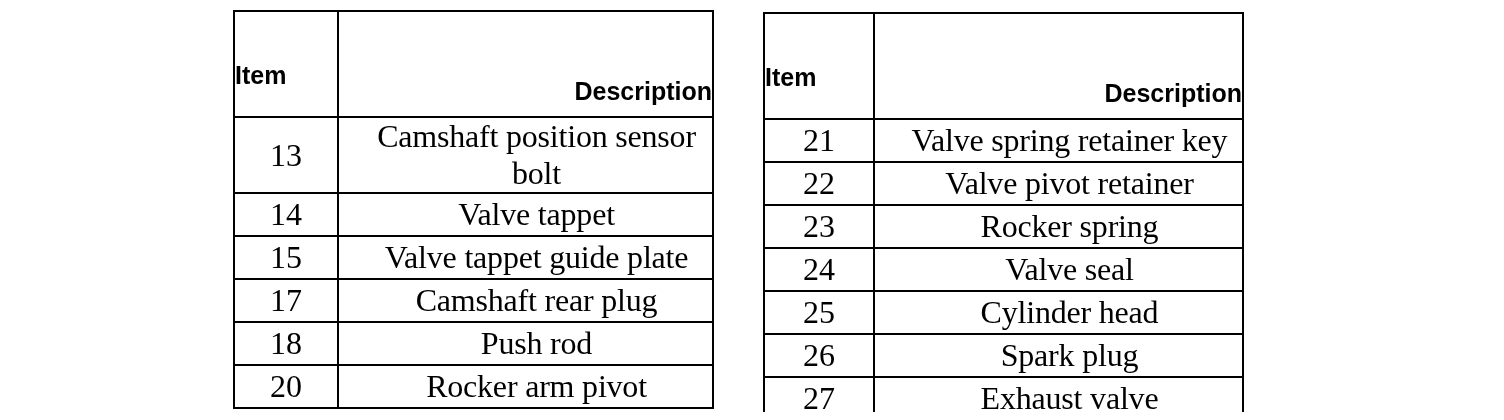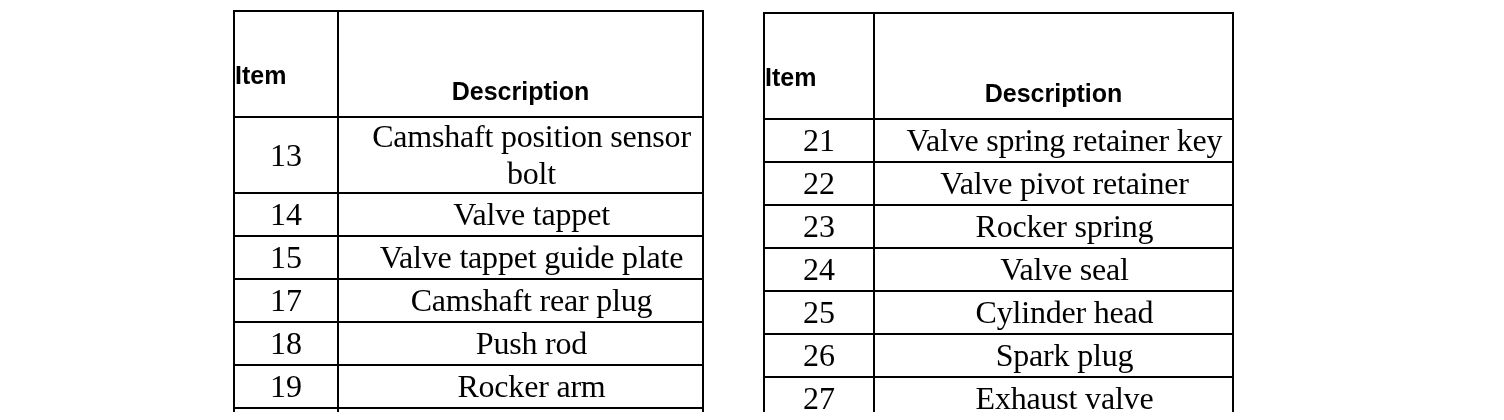--- a/index.html
+++ b/index.html
@@ -56,23 +56,24 @@
     font-weight: bold;
     font-size: 25px;
     color: #000000;
   }
   .head-row th.col-item {
     text-align: left;
     vertical-align: bottom;
     padding-bottom: 26px;
   }
   .head-row th.col-desc {
-    text-align: center;
+    text-align: right;
     vertical-align: bottom;
     padding-bottom: 10px;
+    padding-left: 10px;
     margin-left: 19px;
   }
   .body-row td {
     height: 41px;
     font-size: 32px;
     color: #000000;
   }
   .body-row td.cell-item {
     text-align: center;
   }
@@ -118,24 +119,20 @@
       </tr>
       <tr class="body-row">
         <td class="cell-item">17</td>
         <td class="cell-desc">Camshaft rear plug</td>
       </tr>
       <tr class="body-row">
         <td class="cell-item">18</td>
         <td class="cell-desc">Push rod</td>
       </tr>
       <tr class="body-row">
-        <td class="cell-item">19</td>
-        <td class="cell-desc">Rocker arm</td>
-      </tr>
-      <tr class="body-row">
         <td class="cell-item">20</td>
         <td class="cell-desc">Rocker arm pivot</td>
       </tr>
     </tbody>
   </table>
 
   <table class="parts-table right">
     <thead>
       <tr class="head-row">
         <th class="col-item">Item</th>

